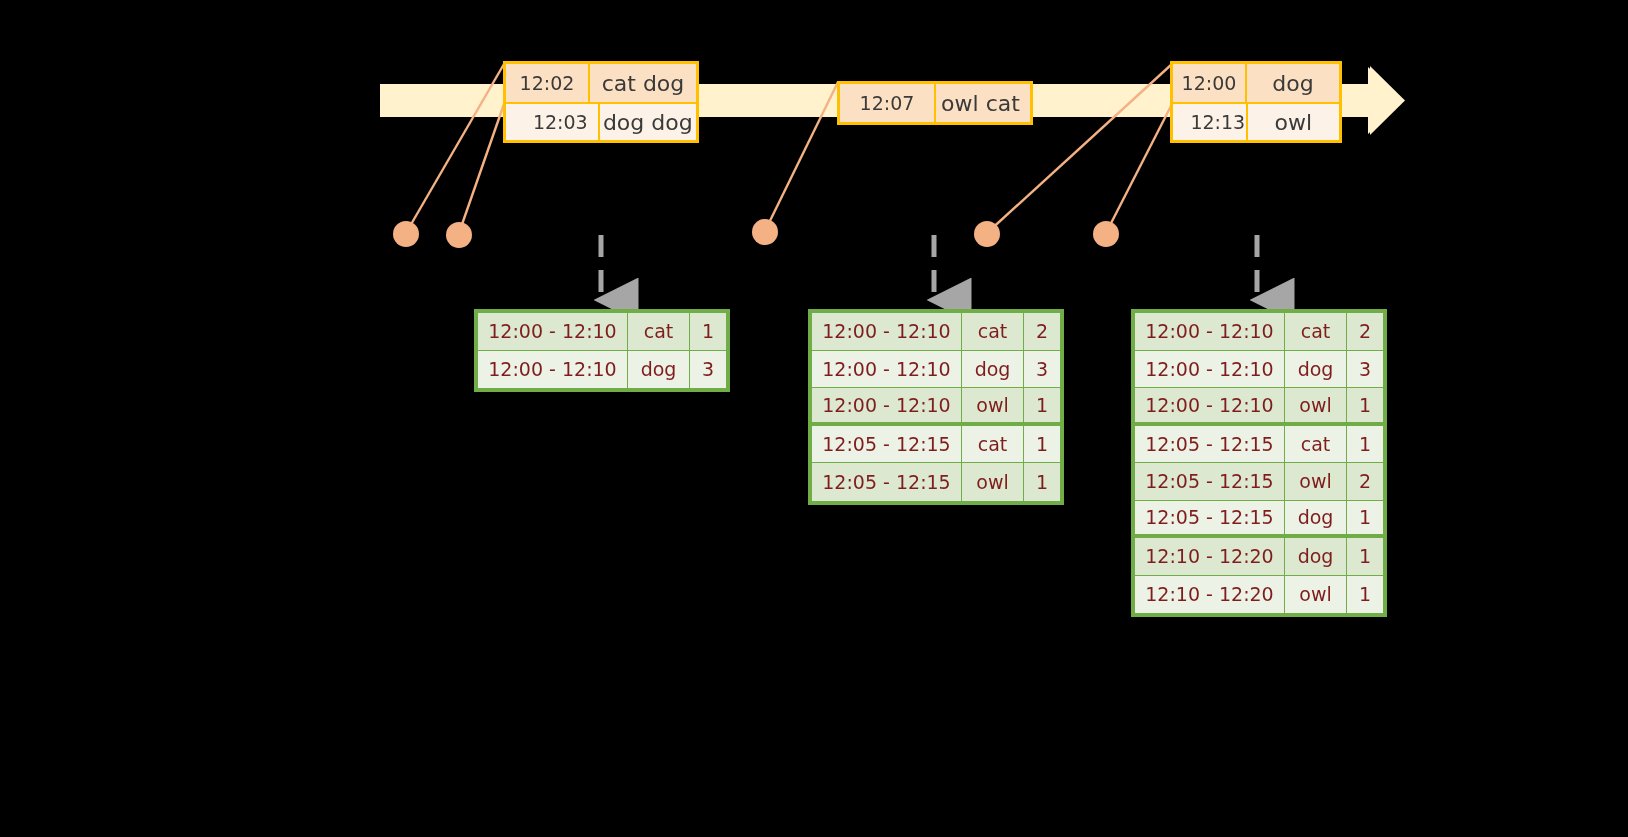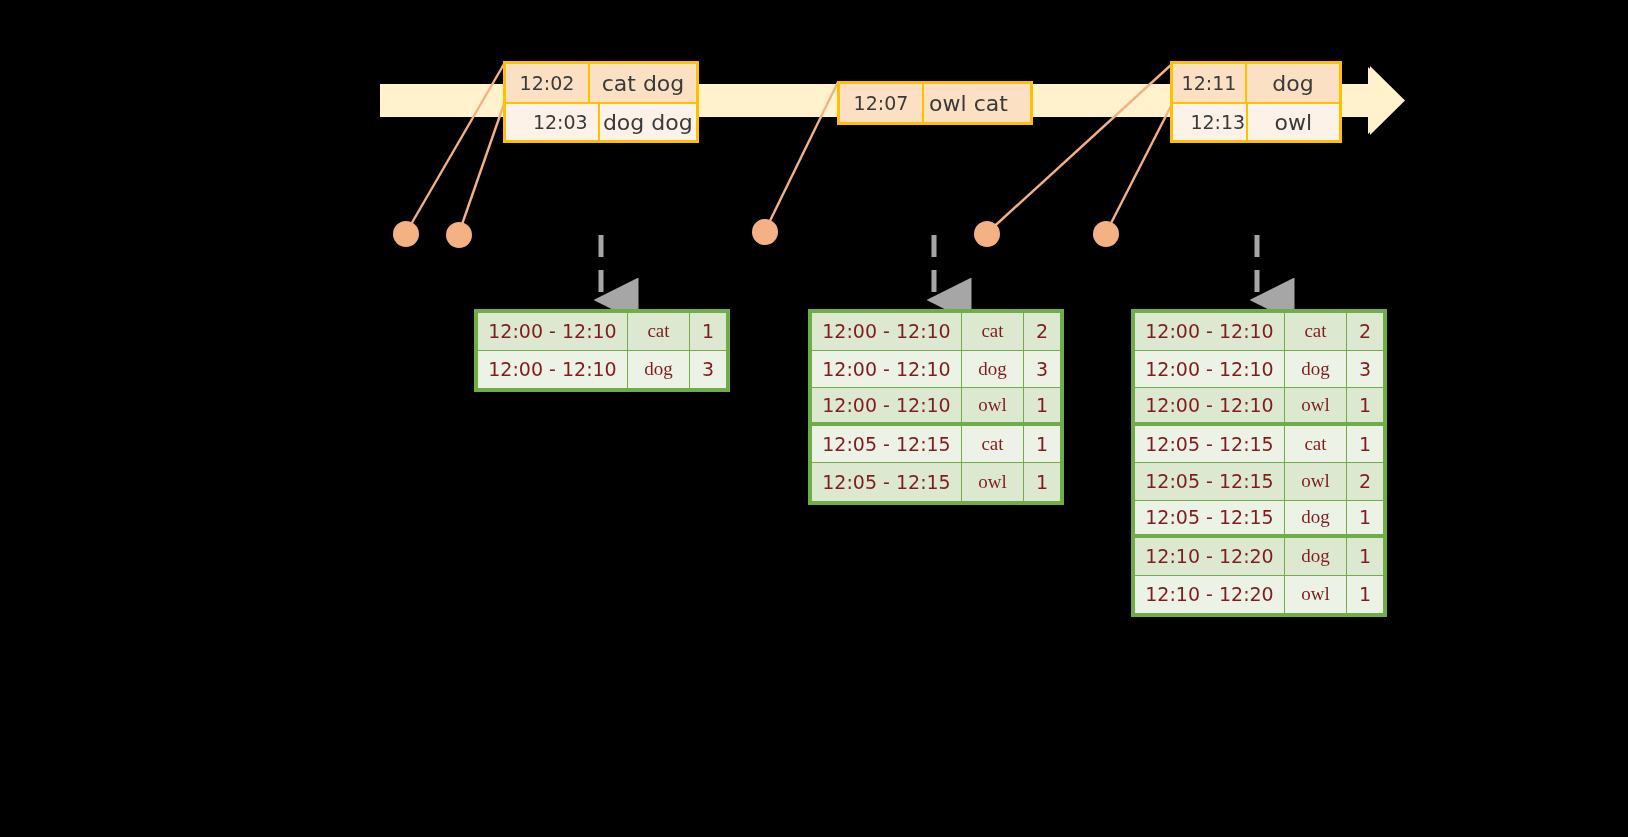--- a/index.html
+++ b/index.html
@@ -70,21 +70,21 @@
   .res-cell {
     display: flex; align-items: center; justify-content: center;
     font-size: 19px;
     color: #7f1d1d;
     border-right: 1.5px solid #70AD47;
   }
   .res-cell:last-child { border-right: none; }
   .res-row.shade-a .res-cell { background: #DCE8D0; }
   .res-row.shade-b .res-cell { background: #ECF2E6; }
   .c-window { width: 150px; }
-  .c-word   { width: 62px; font-family: Liberation Serif, serif; }
+  .c-word   { width: 62px; }
   .c-count  { width: 36px; }
 </style>
 </head>
 <body>
 
 <div id="stage">
 
   <svg id="svg-layer" viewBox="0 0 1628 837" xmlns="http://www.w3.org/2000/svg">
 
     <defs>
@@ -128,28 +128,28 @@
       <span class="ev-words" style="width:106px;">cat dog</span>
     </div>
     <div class="event-row shade-b">
       <span class="ev-time" style="width:84px;">12:03</span>
       <span class="ev-words" style="width:106px;">dog dog</span>
     </div>
   </div>
 
   <div class="event-box" style="left:837px; top:81px; width:196px;">
     <div class="event-row shade-a">
-      <span class="ev-time" style="width:84px;">12:07</span>
+      <span class="ev-time" style="width:96px;">12:07</span>
       <span class="ev-words" style="width:89px;">owl cat</span>
     </div>
   </div>
 
   <div class="event-box" style="left:1170px; top:61px; width:172px;">
     <div class="event-row shade-a">
-      <span class="ev-time" style="width:74px;">12:11</span>
+      <span class="ev-time" style="width:74px;">12:00</span>
       <span class="ev-words" style="width:92px;">dog</span>
     </div>
     <div class="event-row shade-b">
       <span class="ev-time" style="width:58px;text-align:right;">12:13</span>
       <span class="ev-words" style="width:92px;">owl</span>
     </div>
   </div>
 
   <div class="result-table" style="left:474px; top:309px;">
     <div class="res-row shade-a">

